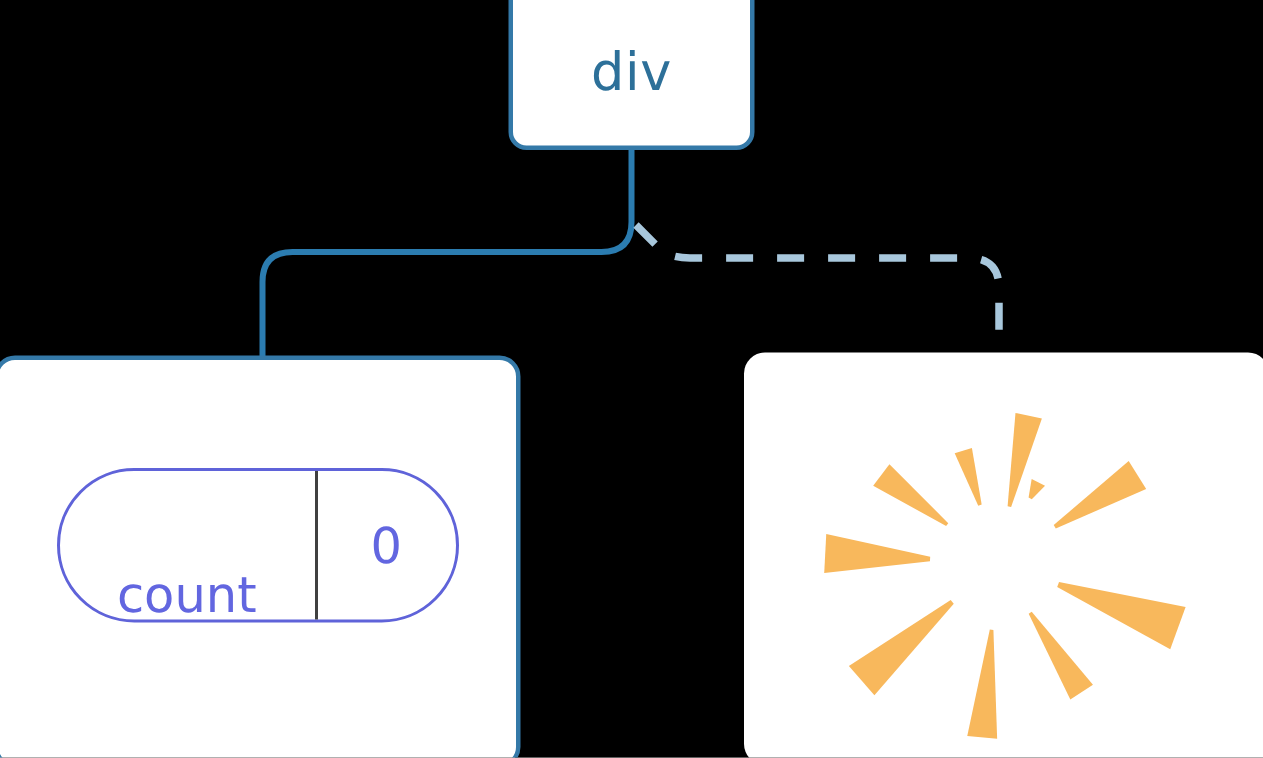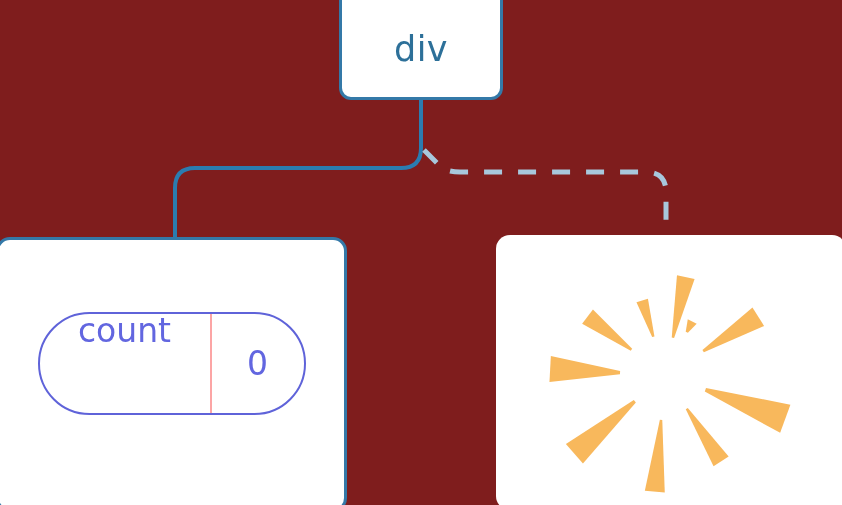--- a/index.html
+++ b/index.html
@@ -10,21 +10,21 @@
   body {
     width: 842px;
     height: 505px;
     overflow: hidden;
     font-family: "DejaVu Sans", sans-serif;
   }
   #stage {
     position: relative;
     width: 842px;
     height: 505px;
-    background: #7f1d1d;
+    background: #000000;
   }
   #connectors {
     position: absolute;
     left: 0;
     top: 0;
     width: 842px;
     height: 505px;
   }
 
   
@@ -91,23 +91,23 @@
     box-sizing: border-box;
     border: 2px solid #5f63d9;
     border-radius: 52px;
     display: flex;
     align-items: stretch;
     background: #ffffff;
   }
   .pill-key {
     flex: 0 0 172px;
     display: flex;
-    align-items: flex-start;
+    align-items: flex-end;
     justify-content: center;
-    border-right: 2px solid #fca5a5;
+    border-right: 2px solid #404040;
     box-sizing: border-box;
   }
   .pill-val {
     flex: 1 1 auto;
     display: flex;
     align-items: center;
     justify-content: center;
   }
   .pill-key span, .pill-val span {
     font-size: 33px;

